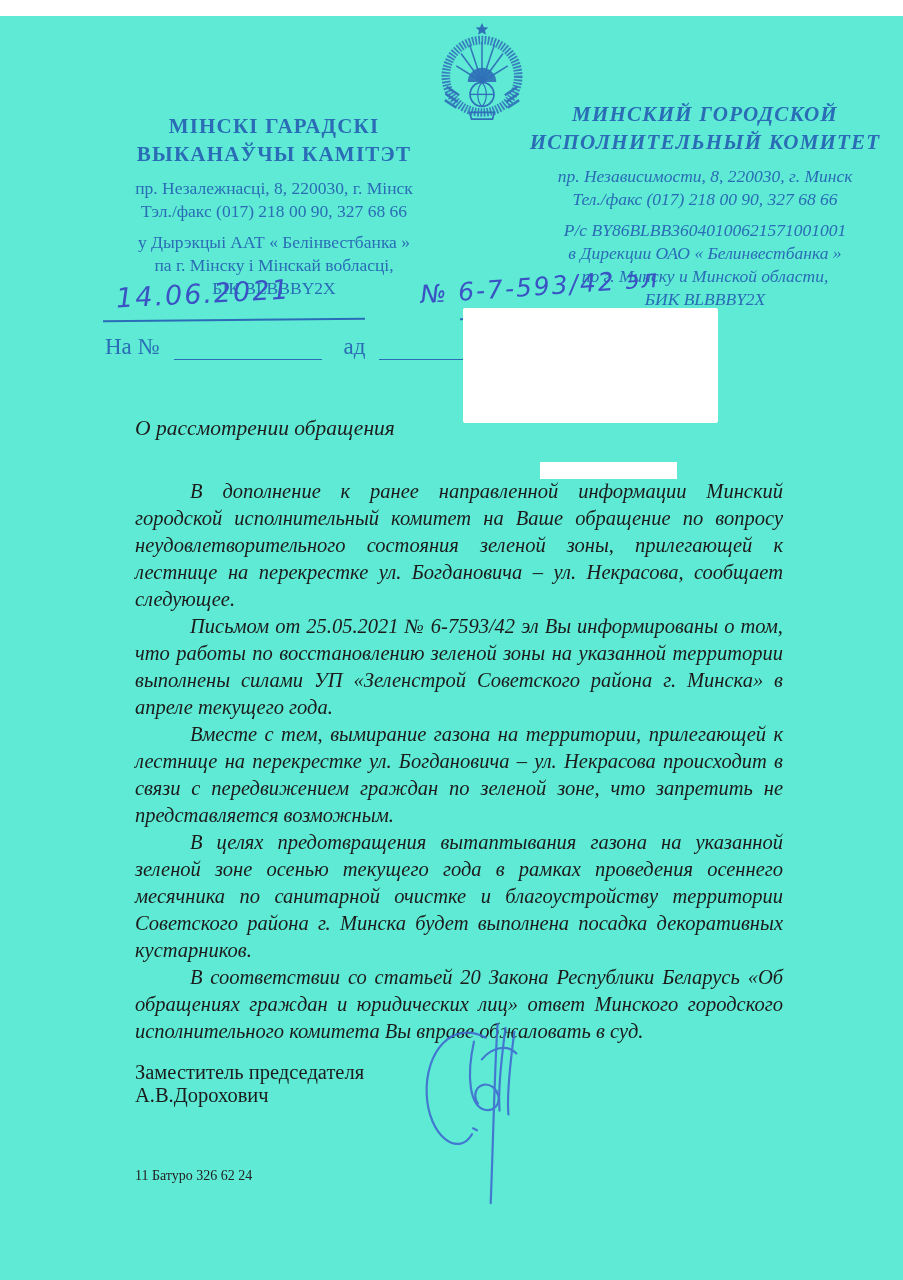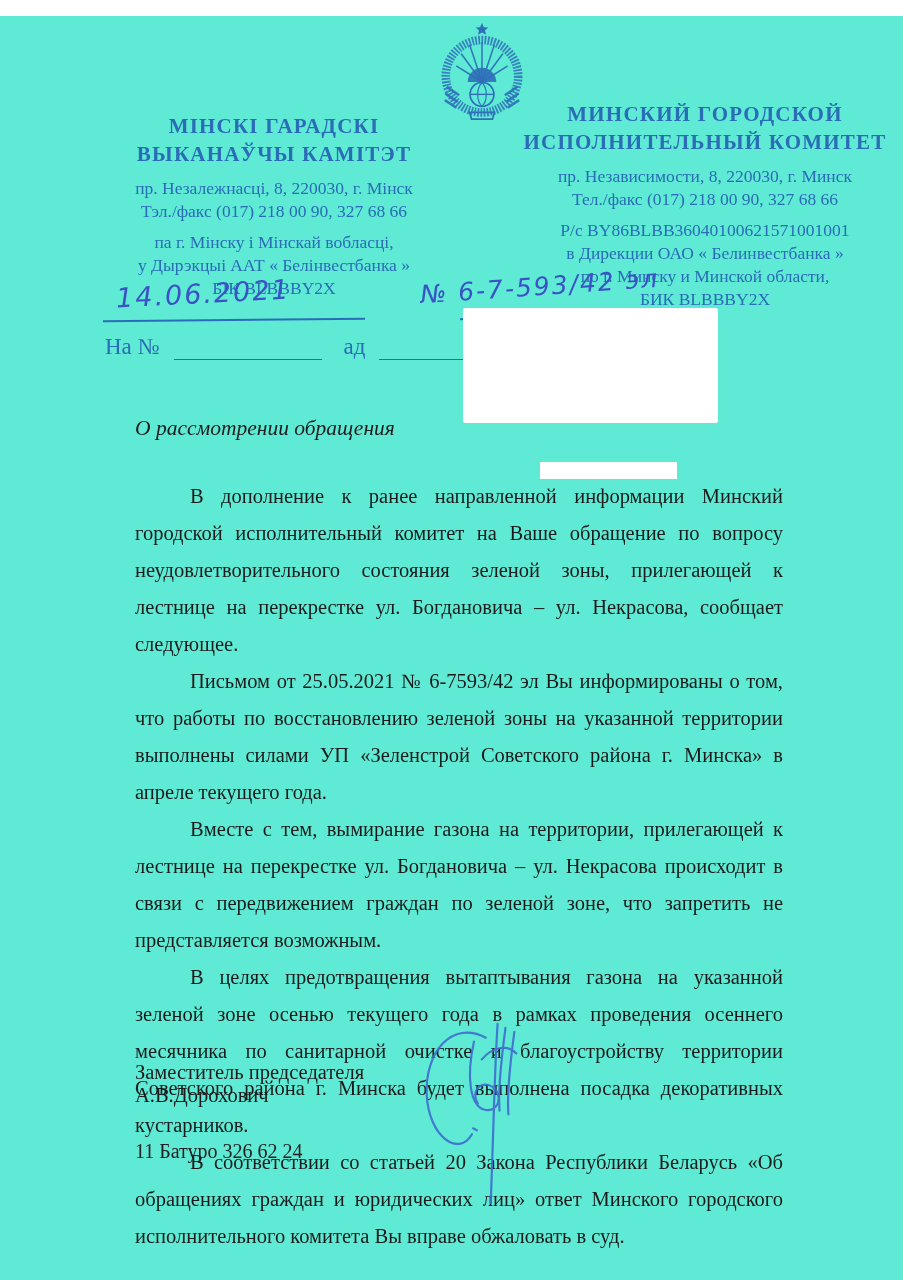--- a/index.html
+++ b/index.html
@@ -8,21 +8,21 @@
     width:903px;height:1280px;
     background:#5eead4;
     font-family:"Liberation Serif",serif;
     overflow:hidden;
     margin:16px auto;
   }
   
   .emblem{position:absolute;left:430px;top:6px;width:104px;height:100px;}
   .lh-col{position:absolute;text-align:center;color:#2a6cb5;}
   .lh-left{left:78px;top:96px;width:392px;}
-  .lh-right{left:516px;top:84px;width:378px;}
+  .lh-right{left:516px;top:84px;width:378px;font-style:italic;}
   .lh-title{font-weight:bold;font-size:21px;line-height:28px;letter-spacing:1.2px;}
   .lh-addr{margin-top:9px;font-size:17.5px;line-height:23px;}
   .lh-bank{margin-top:8px;font-size:17.5px;line-height:23px;}
   
   .hw{
     position:absolute;color:#3b52c4;
     font-family:"DejaVu Sans",sans-serif;font-style:italic;
     letter-spacing:2px;white-space:nowrap;
   }
   .hw-date{left:116px;top:262px;font-size:27px;transform:rotate(-3deg);}
@@ -39,31 +39,31 @@
   .blank-1{width:148px;margin-right:22px;}
   .blank-2{width:188px;}
   
   .redact{position:absolute;background:#ffffff;}
   .redact-1{left:463px;top:292px;width:255px;height:115px;border-radius:2px;}
   .redact-2{left:540px;top:446px;width:137px;height:17px;}
   
   .subject{position:absolute;left:135px;top:400px;font-size:21.5px;color:#1d1d1d;font-style:italic;}
   .body-text{
     position:absolute;left:135px;top:462px;width:648px;
-    font-size:20.5px;line-height:37px;color:#1b1b1b;text-align:justify;
+    font-size:20.5px;line-height:27px;color:#1b1b1b;text-align:justify;font-style:italic;
   }
   .body-text p{margin:0;text-indent:55px;}
   
   .sig-row{
     position:absolute;left:135px;top:1045px;width:648px;
     display:flex;justify-content:space-between;
     font-size:20.5px;color:#1b1b1b;padding-right:22px;box-sizing:border-box;flex-direction:column;
   }
   .sig-scribble{position:absolute;left:412px;top:1002px;width:120px;height:192px;}
-  .footer-note{position:absolute;left:135px;top:1124px;font-size:20px;color:#222;}
+  .footer-note{position:absolute;left:135px;top:1152px;font-size:14px;color:#222;}
 </style>
 </head>
 <body>
 
 <div class="page">
 
   <div class="emblem">
     <svg viewBox="0 0 100 105" width="104" height="100">
       <g fill="none" stroke="#2f6fb8">
         <path d="M50 1 l2 4.4 4.6.4-3.5 3 1.1 4.6-4.2-2.5-4.2 2.5 1.1-4.6-3.5-3 4.6-.4z" fill="#2f6fb8" stroke="none"></path>
@@ -91,22 +91,22 @@
   </div>
 
   <div class="lh-col lh-left">
     <div class="lh-title">МІНСКІ  ГАРАДСКІ</div>
     <div class="lh-title">ВЫКАНАЎЧЫ  КАМІТЭТ</div>
     <div class="lh-addr">
       <div>пр. Незалежнасці, 8, 220030, г. Мінск</div>
       <div>Тэл./факс  (017) 218 00 90,  327 68 66</div>
     </div>
     <div class="lh-bank">
+      <div>у  Дырэкцыі  ААТ  « Белінвестбанка »</div>
       <div>па г. Мінску і Мінскай вобласці,</div>
-      <div>у  Дырэкцыі  ААТ  « Белінвестбанка »</div>
       <div>БІК  BLBBBY2X</div>
     </div>
   </div>
 
   <div class="lh-col lh-right">
     <div class="lh-title">МИНСКИЙ ГОРОДСКОЙ</div>
     <div class="lh-title">ИСПОЛНИТЕЛЬНЫЙ КОМИТЕТ</div>
     <div class="lh-addr">
       <div>пр. Независимости, 8, 220030, г. Минск</div>
       <div>Тел./факс  (017) 218 00 90,  327 68 66</div>

